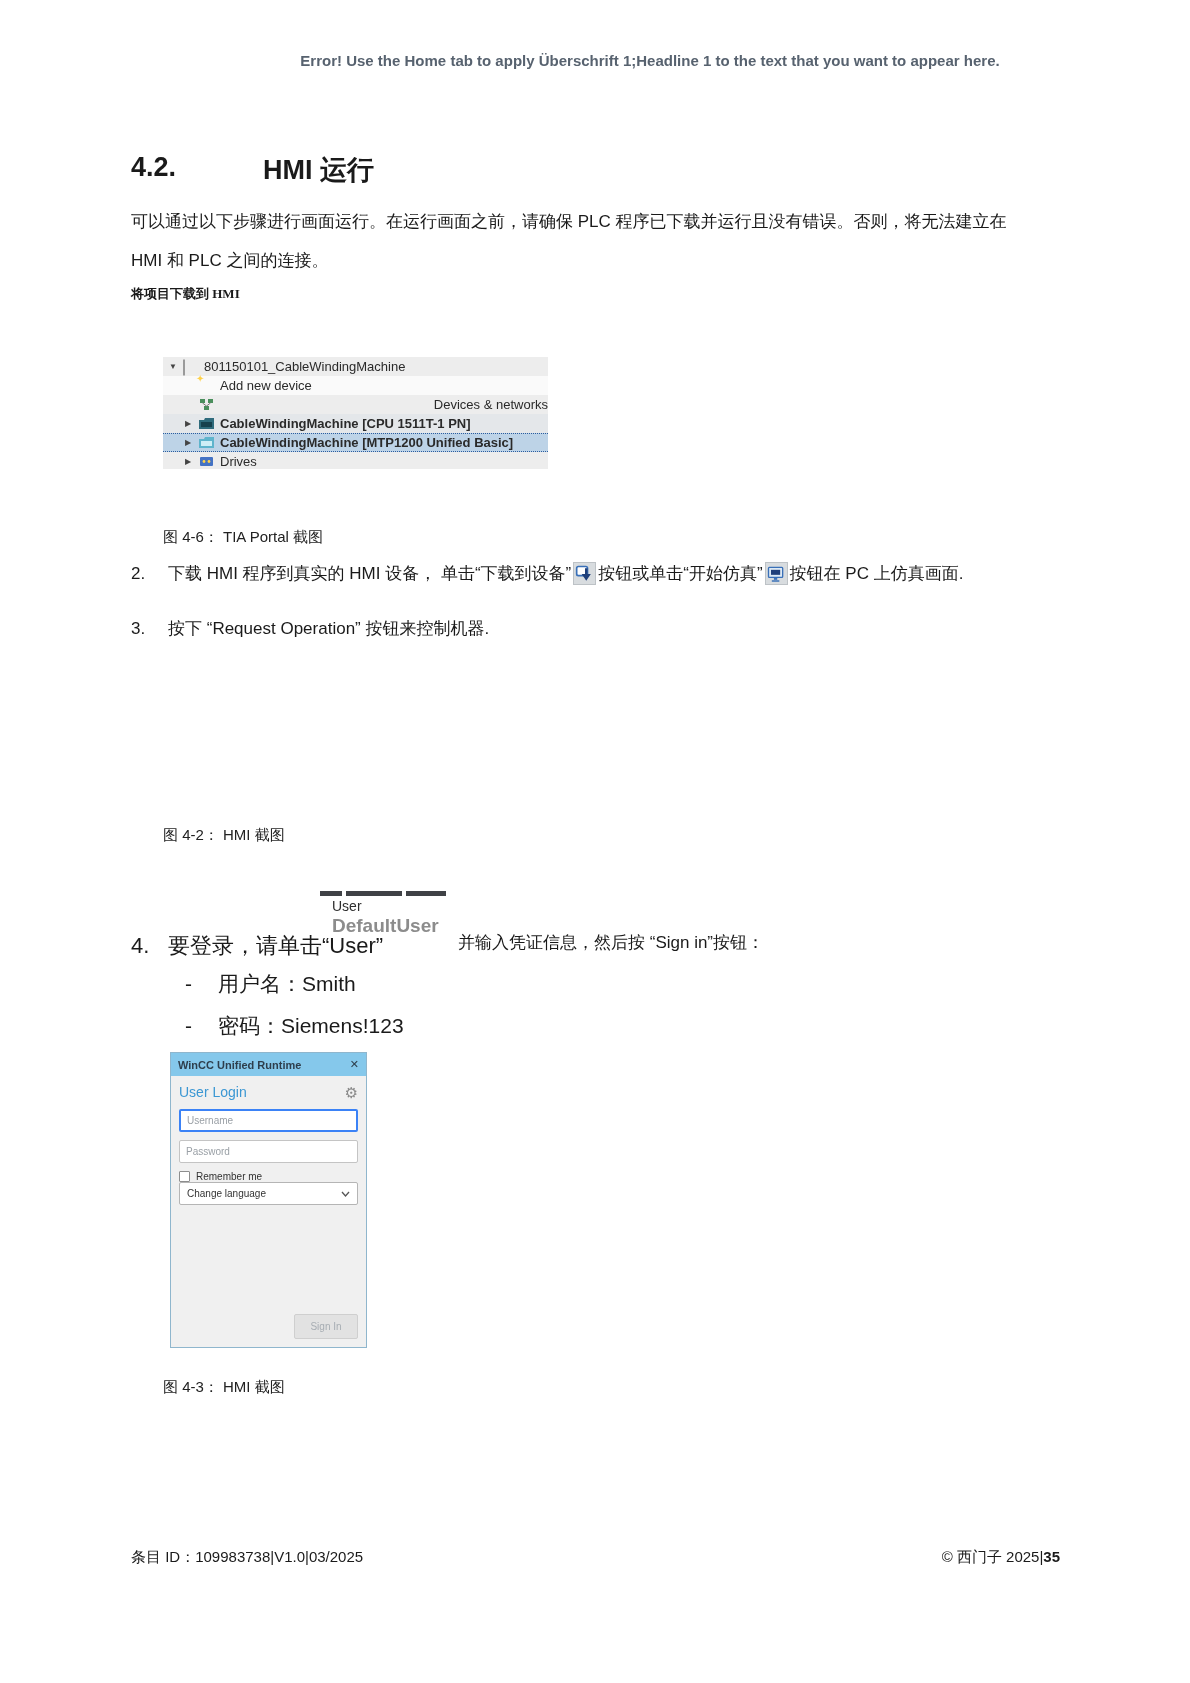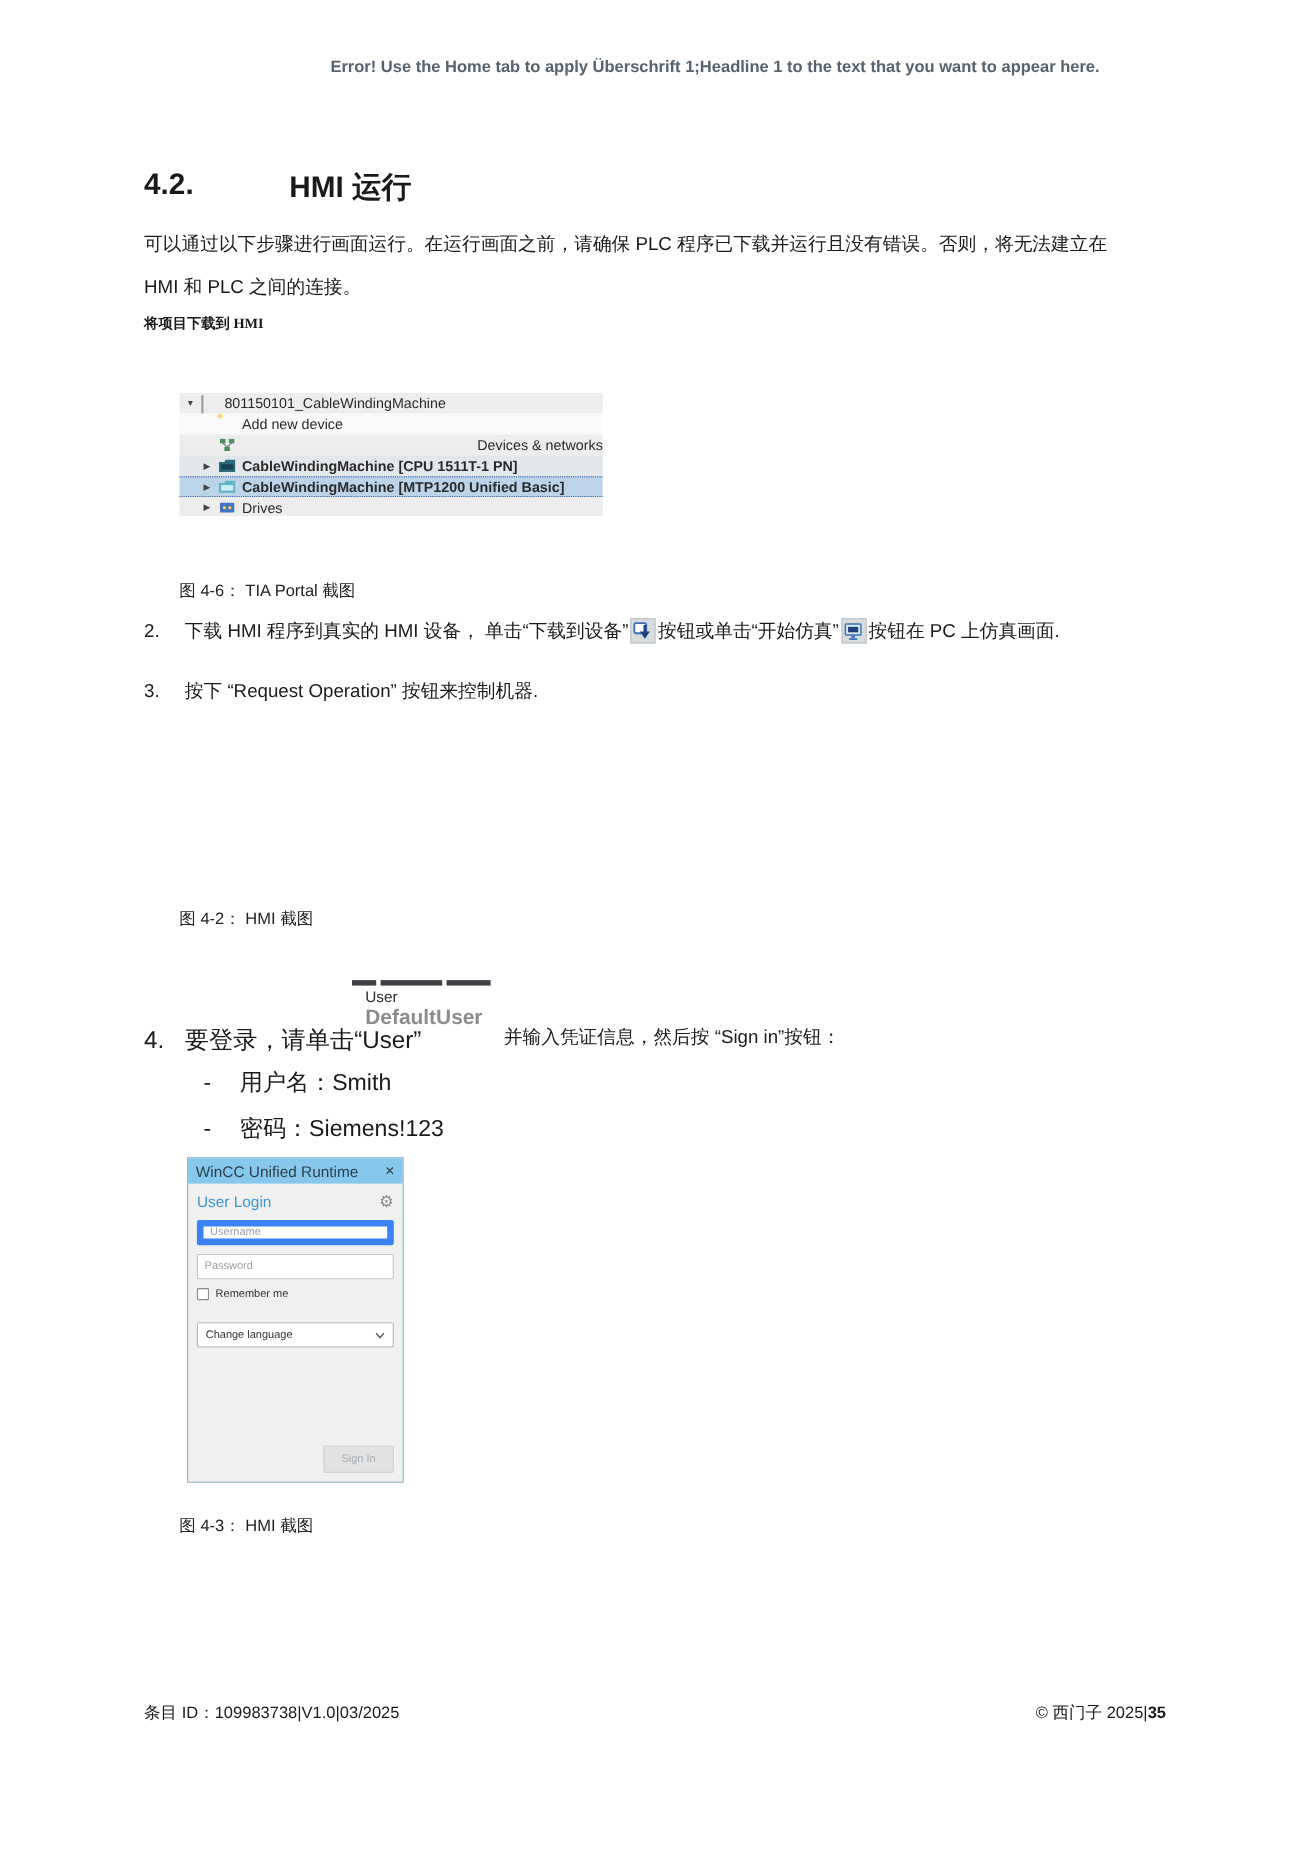--- a/index.html
+++ b/index.html
@@ -75,32 +75,32 @@
   .bullet { position:absolute; font-size:21px; }
   .bullet .dash { display:inline-block; width:33px; }
   #bullet1 { top:970px; left:185px; }
   #bullet2 { top:1012px; left:185px; }
 
   
   .dlg { position:absolute; top:1052px; left:170px; width:197px; height:296px;
          border:1px solid #8fb6cd; background:#f0f0f0; }
   .dlg-titlebar { height:23px; background:#85c8eb; display:flex; align-items:center;
                   justify-content:space-between; padding:0 7px; }
-  .dlg-titlebar .t { font-size:14px; font-weight:normal; color:#2e3e4c; }
+  .dlg-titlebar .t { font-size:11px; font-weight:bold; color:#2e3e4c; }
   .dlg-close { font-size:11px; color:#2e3e4c; cursor:default; }
   .dlg-body { position:relative; height:271px; padding:8px; }
   .dlg-head { display:flex; justify-content:space-between; align-items:center; margin-bottom:9px; }
   .dlg-title { font-size:14px; color:#3b97d3; }
   .gear { font-size:15px; color:#8a8a8a; line-height:1; }
   .dlg input { display:block; width:100%; height:23px; margin-bottom:8px; background:#fff;
                padding:0 6px; font-size:10px; font-family:"Liberation Sans",sans-serif; color:#333; }
   .dlg input::placeholder { color:#9aa0a6; }
-  #f-user { border:6px solid #3b82f6; border-radius:2px; }
+  #f-user { border:2px solid #3b82f6; border-radius:2px; }
   #f-pass { border:1px solid #c4c4c4; border-radius:2px; }
-  .remember { display:flex; gap:6px; margin:4px 0 20px 0; font-size:10px; color:#333; }
+  .remember { display:flex; gap:6px; margin:4px 0 0 0; font-size:10px; color:#333; }
   .cbox { width:11px; height:11px; border:1px solid #8d8d8d; background:#fff; border-radius:1px; }
   .lang-select { height:23px; border:1px solid #b5b5b5; border-radius:2px; background:#fff;
                  display:flex; align-items:center; justify-content:space-between; padding:0 7px;
                  font-size:10px; color:#333; }
   .signin { position:absolute; right:8px; bottom:8px; width:64px; height:25px; background:#e2e2e2;
             border:1px solid #cfcfcf; border-radius:2px; color:#a7adb3; font-size:10px;
             display:flex; align-items:center; justify-content:center; }
 
   
   .foot-l { position:absolute; top:1548px; left:131px;  font-size:15px; }

